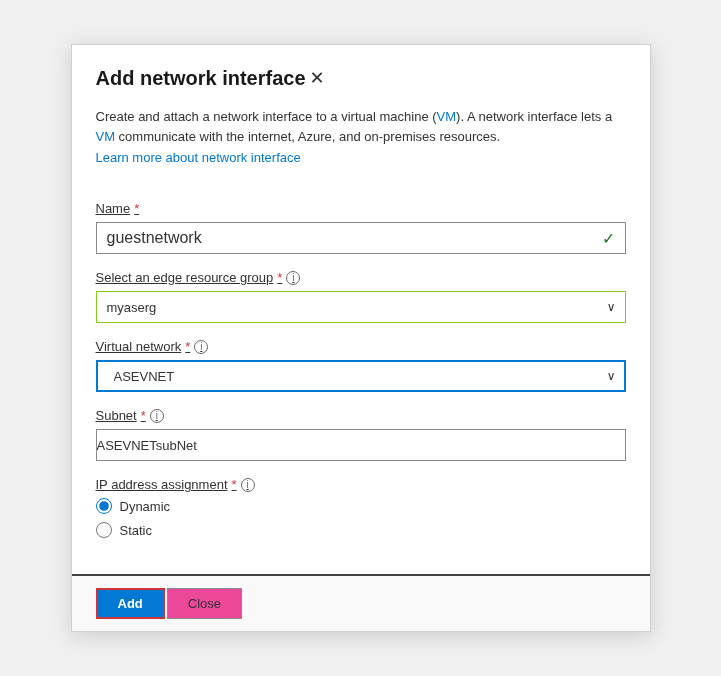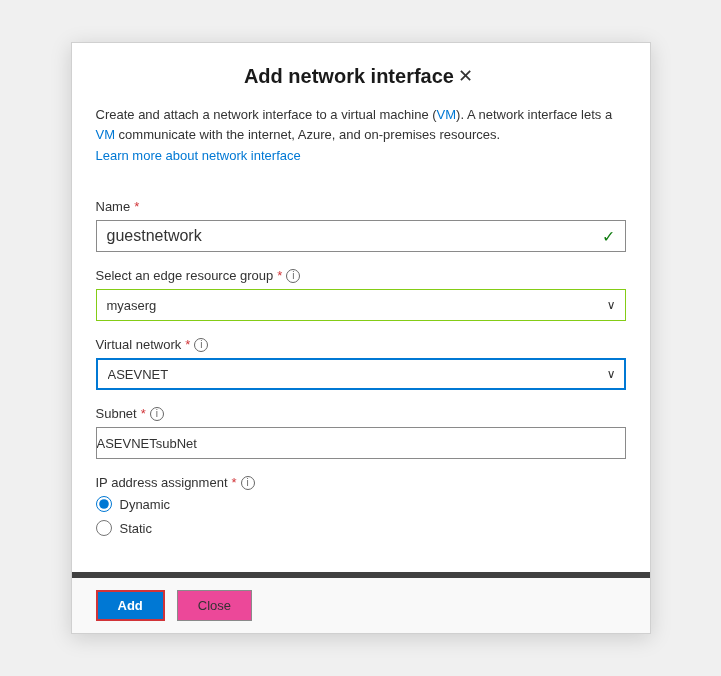--- a/index.html
+++ b/index.html
@@ -29,21 +29,21 @@
       background: #ffffff;
       border: 1px solid #d0d0d0;
       box-shadow: 0 4px 20px rgba(0,0,0,0.15);
       width: 580px;
       padding: 0;
       position: relative;
     }
 
     .dialog-header {
       display: flex;
-      justify-content: center;
+      justify-content: flex-start;
       align-items: center;
       padding: 20px 24px 16px 24px;
       border-bottom: none;
     }
 
     .dialog-title {
       font-size: 20px;
       font-weight: 600;
       color: #1a1a1a;
     }
@@ -87,20 +87,21 @@
       margin-bottom: 16px;
     }
 
     .form-label {
       font-size: 13px;
       color: #333;
       margin-bottom: 6px;
       display: flex;
       align-items: center;
       gap: 4px;
+      text-decoration: underline;
     }
 
     .required-star {
       color: #d13438;
       font-size: 13px;
     }
 
     .info-icon {
       width: 14px;
       height: 14px;
@@ -178,21 +179,21 @@
     }
 
     .virtual-network-wrapper {
       position: relative;
     }
 
     .virtual-network-wrapper select {
       width: 100%;
       height: 32px;
       border: 2px solid #0078d4;
-      padding: 4px 36px 4px 10px;
+      padding: 4px 36px 4px 16px;
       font-size: 13px;
       color: #333;
       background: #fff;
       outline: none;
       appearance: none;
       cursor: pointer;
     }
 
     .radio-group {
       display: flex;
@@ -214,24 +215,24 @@
       accent-color: #0078d4;
       cursor: pointer;
     }
 
     .radio-label {
       font-size: 13px;
       color: #333;
     }
 
     .dialog-footer {
-      border-top: 6px solid #404040;
+      border-top: 2px solid #404040;
       padding: 12px 24px;
       display: flex;
-      gap: 12px;
+      gap: 2px;
       background: #f9f9f9;
     }
 
     .btn-add {
       background: #0078d4;
       color: #fff;
       border: 2px solid #d13438;
       padding: 6px 20px;
       font-size: 13px;
       font-weight: 600;

